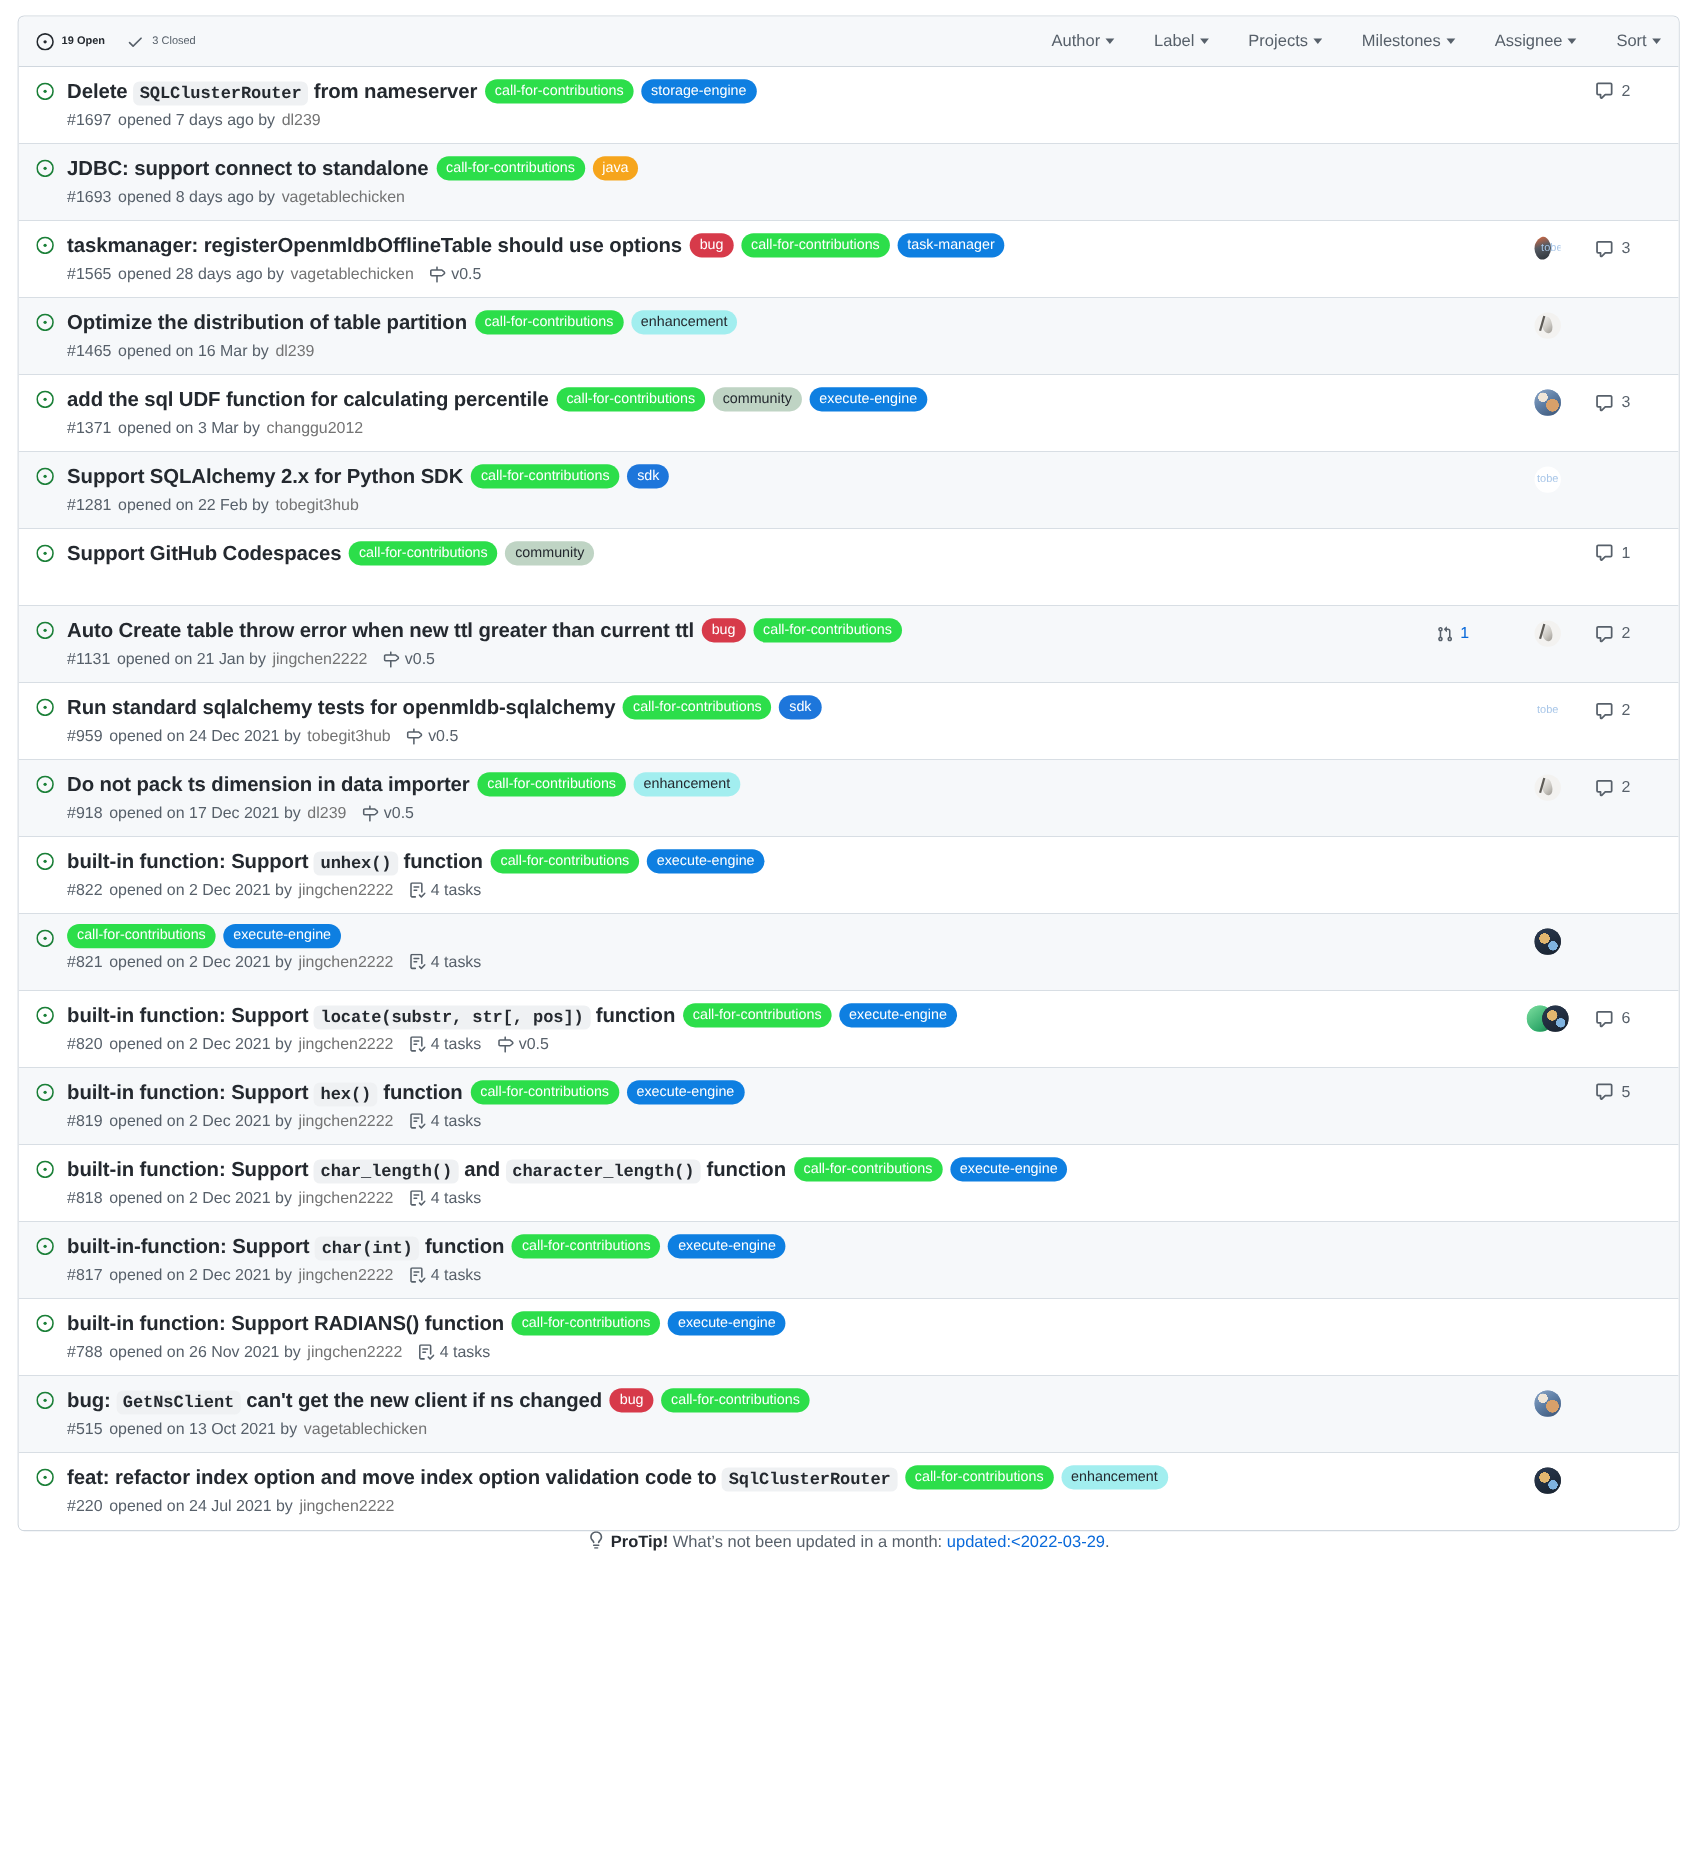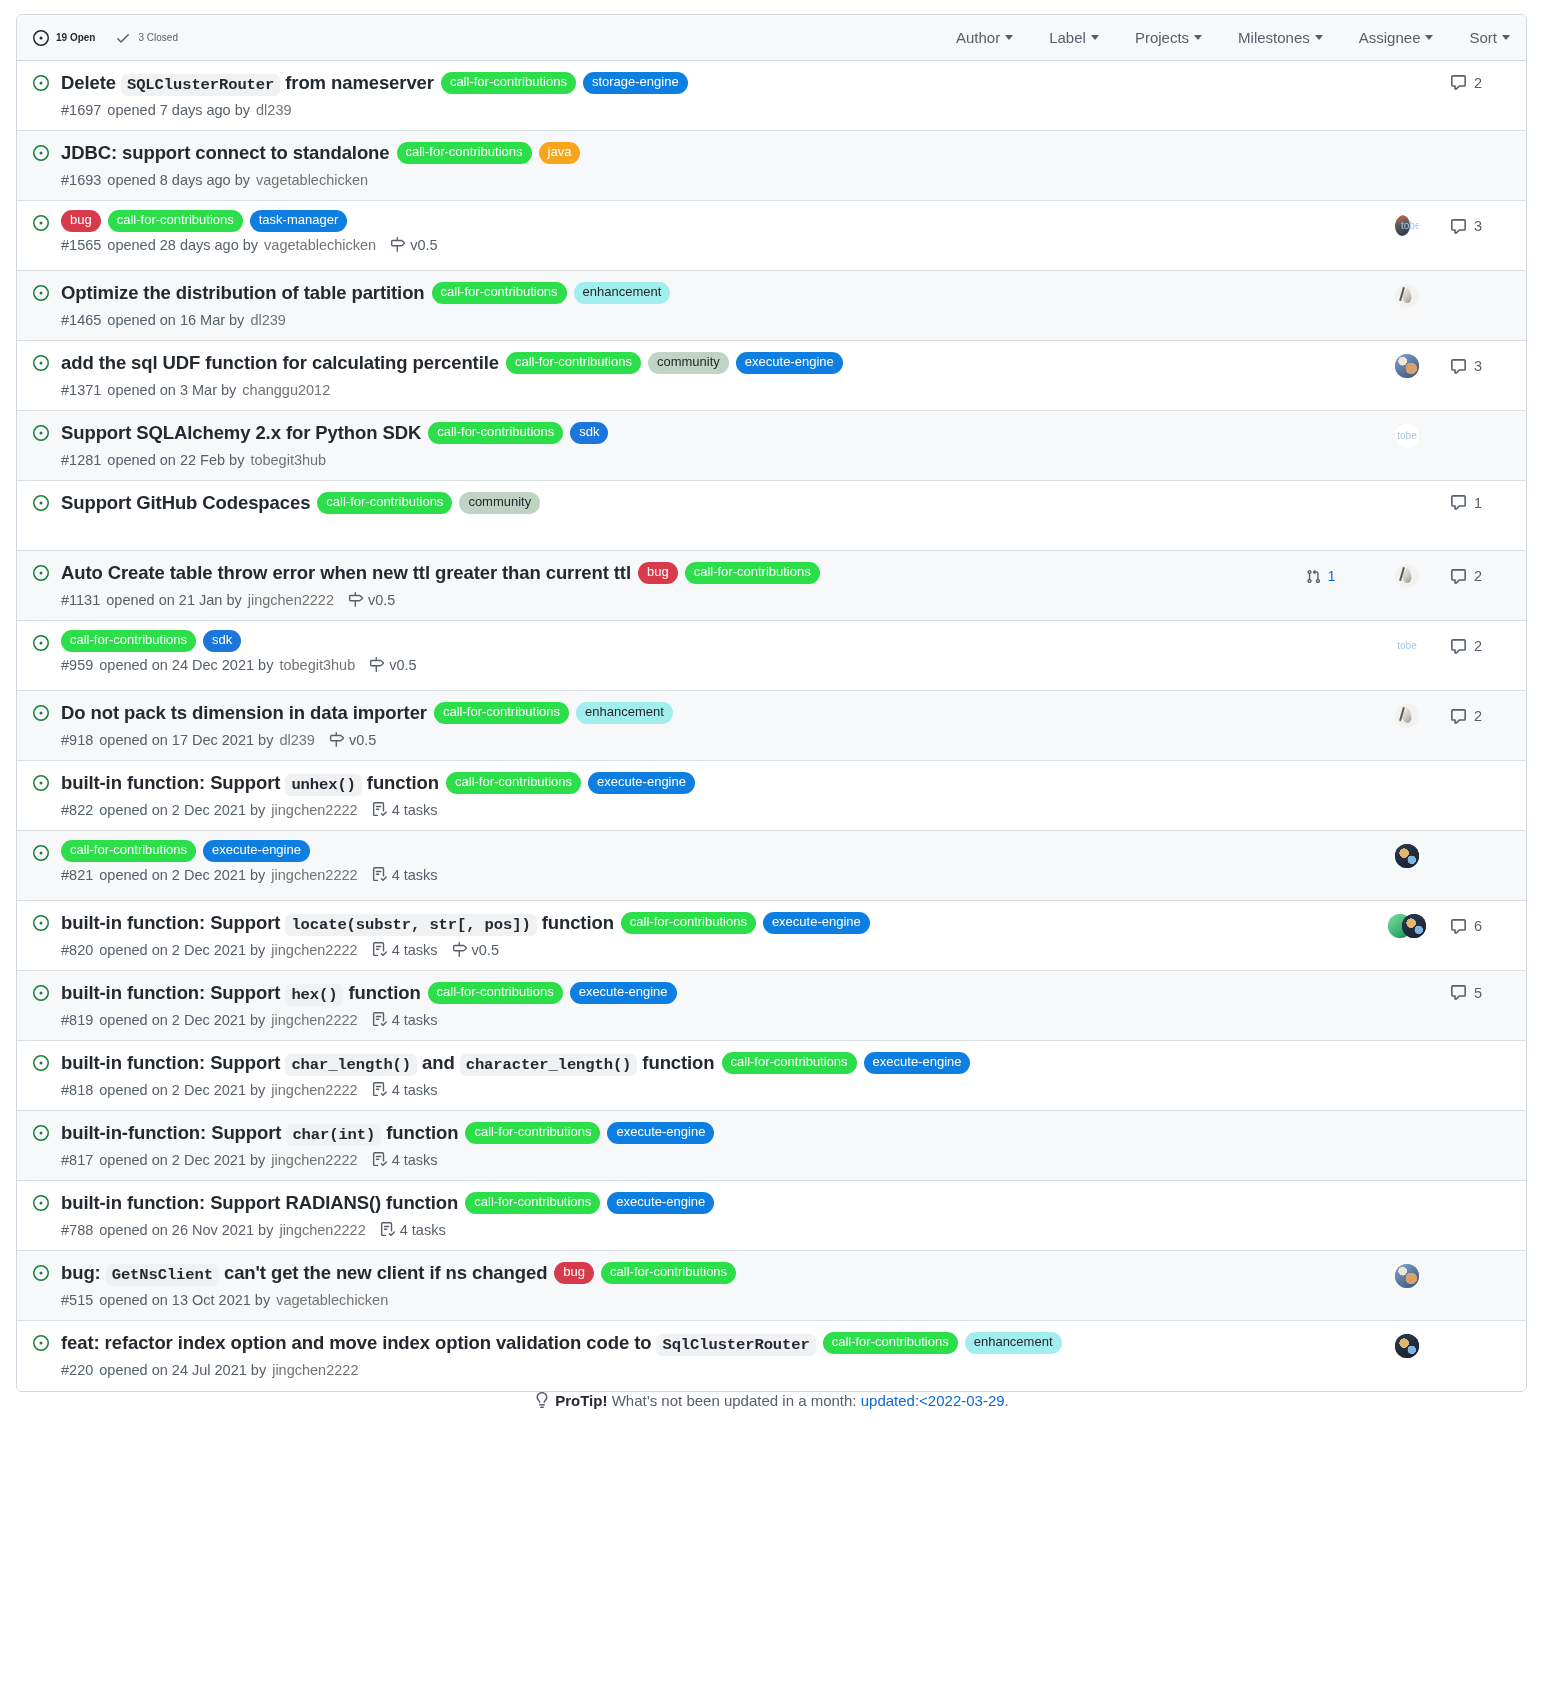--- a/index.html
+++ b/index.html
@@ -285,20 +285,21 @@
         </div>
         <div class="issue-row">
           <span class="open-icon">
             <svg width="16" height="16" viewBox="0 0 16 16" fill="#1a7f37">
               <path d="M8 9.5a1.5 1.5 0 100-3 1.5 1.5 0 000 3z"></path>
               <path d="M8 0a8 8 0 100 16A8 8 0 008 0zM1.5 8a6.5 6.5 0 1113 0 6.5 6.5 0 01-13 0z"></path>
             </svg>
           </span>
           <div class="issue-main">
             <div class="title-line">
+              <span class="issue-title">taskmanager: registerOpenmldbOfflineTable should use options</span>
               <span class="label" style="background: rgb(215, 58, 74); color: rgb(255, 255, 255);">bug</span>
               <span class="label" style="background: rgb(44, 222, 74); color: rgb(255, 255, 255);">call-for-contributions</span>
               <span class="label" style="background: rgb(14, 127, 225); color: rgb(255, 255, 255);">task-manager</span>
             </div>
             <div class="meta-line">
               <span>#1565</span>
               <span>opened 28 days ago by</span>
               <span class="mlink">vagetablechicken</span>
               <span class="meta-chunk">
                 <span>
@@ -512,20 +513,21 @@
         </div>
         <div class="issue-row">
           <span class="open-icon">
             <svg width="16" height="16" viewBox="0 0 16 16" fill="#1a7f37">
               <path d="M8 9.5a1.5 1.5 0 100-3 1.5 1.5 0 000 3z"></path>
               <path d="M8 0a8 8 0 100 16A8 8 0 008 0zM1.5 8a6.5 6.5 0 1113 0 6.5 6.5 0 01-13 0z"></path>
             </svg>
           </span>
           <div class="issue-main">
             <div class="title-line">
+              <span class="issue-title">Run standard sqlalchemy tests for openmldb-sqlalchemy</span>
               <span class="label" style="background: rgb(44, 222, 74); color: rgb(255, 255, 255);">call-for-contributions</span>
               <span class="label" style="background: rgb(29, 118, 219); color: rgb(255, 255, 255);">sdk</span>
             </div>
             <div class="meta-line">
               <span>#959</span>
               <span>opened on 24 Dec 2021 by</span>
               <span class="mlink">tobegit3hub</span>
               <span class="meta-chunk">
                 <span>
                   <svg width="15" height="15" viewBox="0 0 16 16" fill="#57606a">

